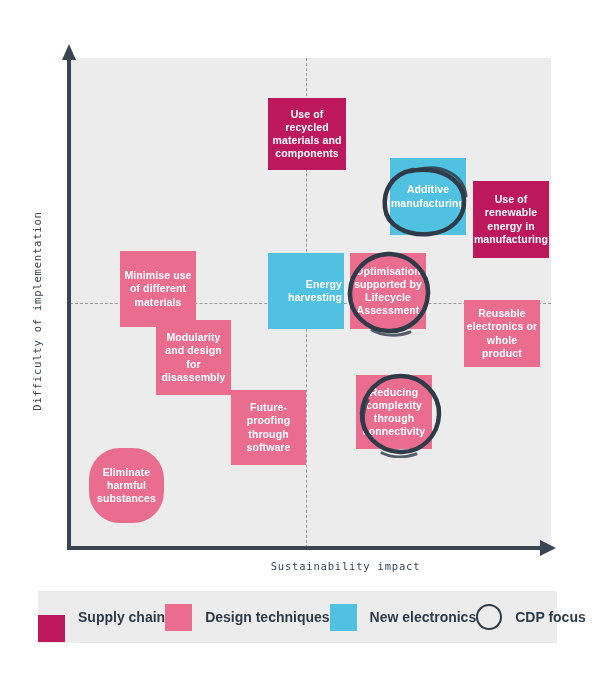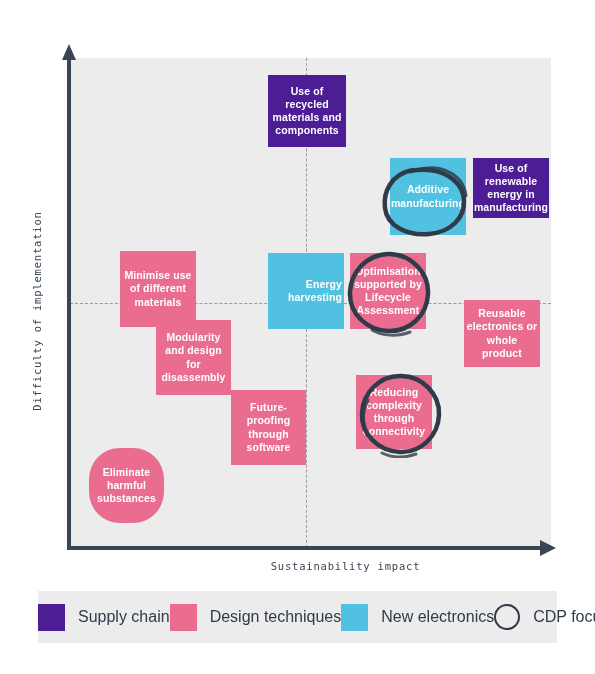--- a/index.html
+++ b/index.html
@@ -114,21 +114,21 @@
     justify-content: center;
     text-align: center;
     color: #ffffff;
     font-size: 10.5px;
     line-height: 1.25;
     font-weight: 600;
     padding: 2px;
     box-sizing: border-box;
     letter-spacing: 0.1px;
   }
-  .cat-supply    { background: #4c1d95; }
+  .cat-supply    { background: #be185d; margin-top: 23px; }
   .cat-design    { background: #ea6d90; }
   .cat-newtech   { background: #50c1e0; }
 
   
   .focus-circle {
     position: absolute;
     pointer-events: none;
   }
 
   
@@ -147,22 +147,22 @@
     align-items: center;
     height: 100%;
   }
   .legend-swatch {
     width: 27px;
     height: 27px;
     flex: 0 0 auto;
   }
   .legend-label {
     margin-left: 13px;
-    font-size: 16px;
-    font-weight: 400;
+    font-size: 14px;
+    font-weight: 700;
     color: #2f3b49;
     white-space: nowrap;
   }
   .legend-ring {
     width: 26px;
     height: 26px;
     border: 2.5px solid #2f3b49;
     border-radius: 50%;
     box-sizing: border-box;
     flex: 0 0 auto;
@@ -185,21 +185,21 @@
 <div id="y-axis-arrow"></div>
 <div id="x-axis-arrow"></div>
 
 <div class="axis-title" id="y-axis-title">Difficulty of implementation</div>
 <div class="axis-title" id="x-axis-title">Sustainability impact</div>
 
 <div class="item-box cat-supply" style="left:268px; top:75px; width:78px; height:72px;">Use of recycled materials and components</div>
 
 <div class="item-box cat-newtech" style="left:390px; top:158px; width:76px; height:77px;">Additive manufacturing</div>
 
-<div class="item-box cat-supply" style="left:473px; top:158px; width:76px; height:60px;">Use of renewable energy in manufacturing</div>
+<div class="item-box cat-supply" style="left:473px; top:158px; width:76px; height:77px;">Use of renewable energy in manufacturing</div>
 
 <div class="item-box cat-design" style="left:120px; top:219px; width:76px; height:76px;margin-top:32px;">Minimise use of different materials</div>
 
 <div class="item-box cat-newtech" style="left:268px; top:253px; width:76px; height:76px;text-align:right;">Energy harvesting</div>
 
 <div class="item-box cat-design" style="left:350px; top:253px; width:76px; height:76px;">Optimisation supported by Lifecycle Assessment</div>
 
 <div class="item-box cat-design" style="left:464px; top:300px; width:76px; height:67px;">Reusable electronics or whole product</div>
 
 <div class="item-box cat-design" style="left:156px; top:320px; width:75px; height:75px;">Modularity and design for disassembly</div>

